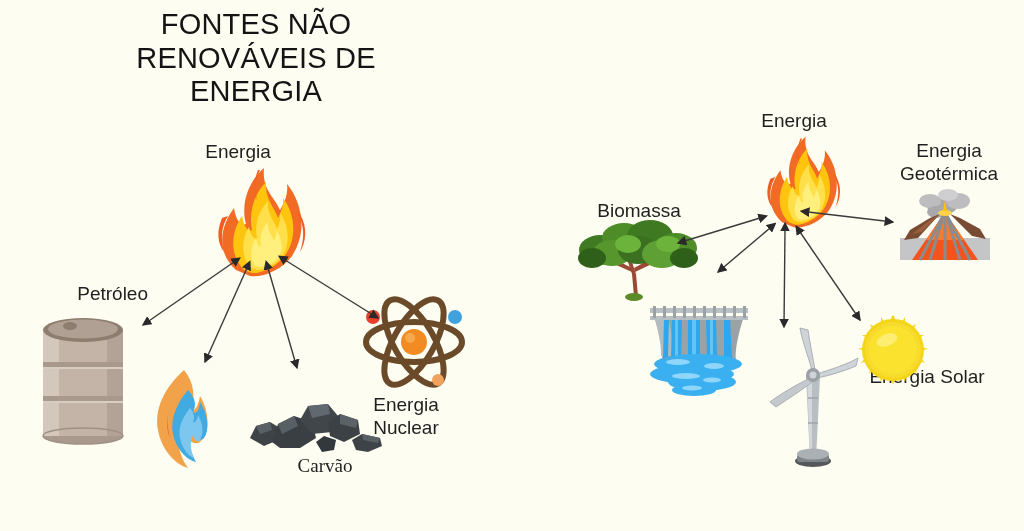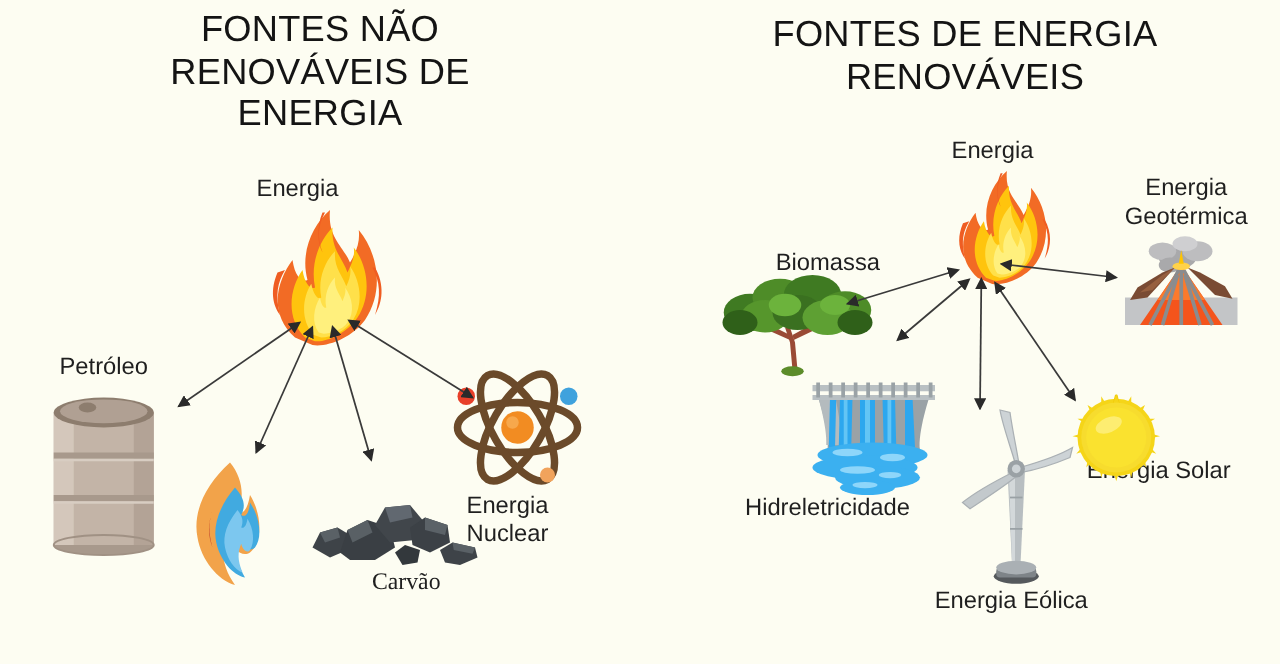--- a/index.html
+++ b/index.html
@@ -60,21 +60,21 @@
         <path d="M30 104 C8 84 16 58 28 42 C30 56 36 60 40 58 C34 36 44 14 58 2 C56 24 68 30 74 44 C80 34 82 26 81 18 C96 36 102 66 86 90 C76 104 56 112 44 110 Z" fill="#f26b25"></path>
         <path d="M38 104 C22 88 26 64 36 50 C38 62 43 66 46 64 C42 44 50 26 60 16 C59 34 68 40 72 52 C76 44 78 38 77 32 C88 46 92 70 80 88 C72 100 56 108 46 107 Z" fill="#ffc40d"></path>
         <path d="M45 102 C34 90 36 72 43 61 C45 71 49 74 51 72 C48 57 54 43 62 35 C61 49 68 54 71 63 C74 57 75 52 74 47 C82 58 85 76 77 89 C71 99 59 104 51 104 Z" fill="#ffe04a"></path>
         <path d="M49 100 C43 92 45 80 50 72 C51 79 54 81 55 80 C53 70 57 61 62 56 C61 65 66 69 68 75 C70 70 71 67 70 64 C76 72 78 84 72 92 C68 98 58 101 53 101 Z" fill="#fff07d"></path>
         <path d="M16 52 C10 66 12 78 18 86 C14 70 16 60 22 50 Z" fill="#ef5d22"></path>
         <path d="M94 48 C102 62 100 76 94 86 C99 70 98 60 92 48 Z" fill="#ef5d22"></path>
         <path d="M52 4 C47 16 48 28 52 36 C47 22 49 14 54 4 Z" fill="#ef5d22"></path>
       </g>
     </svg>
 
-    <div class="label" style="left:18px;top:283px;width:130px;">Petróleo</div>
+    <div class="label" style="left:18px;top:283px;width:130px;text-align:right;">Petróleo</div>
     <svg class="art" style="left:37px;top:310px;" width="92" height="135" viewBox="0 0 92 135">
       <ellipse cx="46" cy="126" rx="40" ry="8" fill="#a8998c"></ellipse>
       <rect x="6" y="20" width="80" height="106" fill="#c3b4a7"></rect>
       <rect x="6" y="20" width="16" height="106" fill="#d4c7bb"></rect>
       <rect x="70" y="20" width="16" height="106" fill="#b3a396"></rect>
       <ellipse cx="46" cy="20" rx="40" ry="12" fill="#8d7d6e"></ellipse>
       <ellipse cx="46" cy="19" rx="35" ry="9.5" fill="#b0a093"></ellipse>
       <ellipse cx="33" cy="16" rx="7" ry="4" fill="#8d7d6e"></ellipse>
       <rect x="6" y="52" width="80" height="5" fill="#a8998c"></rect>
       <rect x="6" y="57" width="80" height="2" fill="#d8cdc2"></rect>
@@ -116,36 +116,34 @@
       <circle cx="54" cy="54" r="13" fill="#f28c22"></circle>
       <circle cx="50" cy="50" r="5" fill="#f9b45e" opacity=".7"></circle>
       <circle cx="13" cy="29" r="7" fill="#e8402a"></circle>
       <circle cx="95" cy="29" r="7" fill="#3fa2dd"></circle>
       <circle cx="78" cy="92" r="6" fill="#f1a35c"></circle>
     </svg>
   </div>
 
   <div class="panel" id="panel-right">
 
-    <div class="title" id="title-right">FONTES DE ENERGIA
-RENOVÁVEIS</div>
 
     <div class="label" style="left:222px;top:110px;width:120px;">Energia</div>
 
     <svg class="art" style="left:245px;top:134px;" width="92" height="96" viewBox="0 0 110 112">
       <path d="M30 104 C8 84 16 58 28 42 C30 56 36 60 40 58 C34 36 44 14 58 2 C56 24 68 30 74 44 C80 34 82 26 81 18 C96 36 102 66 86 90 C76 104 56 112 44 110 Z" fill="#f26b25"></path>
       <path d="M38 104 C22 88 26 64 36 50 C38 62 43 66 46 64 C42 44 50 26 60 16 C59 34 68 40 72 52 C76 44 78 38 77 32 C88 46 92 70 80 88 C72 100 56 108 46 107 Z" fill="#ffc40d"></path>
       <path d="M45 102 C34 90 36 72 43 61 C45 71 49 74 51 72 C48 57 54 43 62 35 C61 49 68 54 71 63 C74 57 75 52 74 47 C82 58 85 76 77 89 C71 99 59 104 51 104 Z" fill="#ffe04a"></path>
       <path d="M49 100 C43 92 45 80 50 72 C51 79 54 81 55 80 C53 70 57 61 62 56 C61 65 66 69 68 75 C70 70 71 67 70 64 C76 72 78 84 72 92 C68 98 58 101 53 101 Z" fill="#fff07d"></path>
       <path d="M16 52 C10 66 12 78 18 86 C14 70 16 60 22 50 Z" fill="#ef5d22"></path>
       <path d="M94 48 C102 62 100 76 94 86 C99 70 98 60 92 48 Z" fill="#ef5d22"></path>
       <path d="M52 4 C47 16 48 28 52 36 C47 22 49 14 54 4 Z" fill="#ef5d22"></path>
     </svg>
 
-    <div class="label" style="left:62px;top:200px;width:130px;text-align:right;">Biomassa</div>
+    <div class="label" style="left:62px;top:200px;width:130px;">Biomassa</div>
     <svg class="art" style="left:60px;top:222px;" width="132" height="78" viewBox="0 0 132 78">
       <g fill="#9a4a35">
         <path d="M62 74 L60 52 L56 40 L60 40 L64 52 L66 74 Z"></path>
         <path d="M60 46 L40 36 L22 32 L24 36 L42 42 L60 50 Z"></path>
         <path d="M62 46 L84 34 L104 30 L102 35 L84 40 L63 50 Z"></path>
         <path d="M60 40 L48 26 L42 20 L45 20 L52 27 L62 40 Z"></path>
         <path d="M63 40 L74 26 L82 20 L84 22 L76 29 L64 41 Z"></path>
       </g>
       <g>
         <ellipse cx="28" cy="28" rx="21" ry="15" fill="#3f7a22"></ellipse>
@@ -183,21 +181,20 @@
         <path d="M52 30 L40 70"></path>
         <path d="M58 30 L70 70"></path>
       </g>
       <path d="M50 24 L28 48 L14 50 L20 40 L40 28 Z" fill="#7a4b33"></path>
       <path d="M60 24 L82 46 L96 49 L90 39 L70 28 Z" fill="#7a4b33"></path>
       <path d="M50 24 L32 42 L22 44 L40 30 Z" fill="#97603f"></path>
       <ellipse cx="55" cy="23" rx="7" ry="3" fill="#ffd24a"></ellipse>
       <path d="M53 21 L55 10 L57 21 Z" fill="#ffc400"></path>
     </svg>
 
-    <div class="label" style="left:60px;top:396px;width:180px;">Hidreletricidade</div>
     <svg class="art" style="left:636px;top:302px;left:124px;" width="126" height="96" viewBox="0 0 126 96">
       <path d="M18 14 C18 14 28 44 26 58 L100 58 C98 44 108 14 108 14 Z" fill="#9aa2a6"></path>
       <path d="M18 14 C18 14 26 40 25 54 L38 54 C37 38 32 14 32 14 Z" fill="#b4bbbe"></path>
       <g fill="#2da7ee">
         <path d="M36 16 L46 16 L45 56 L35 56 Z"></path>
         <path d="M52 16 L64 16 L64 56 L52 56 Z"></path>
         <path d="M70 16 L80 16 L81 56 L71 56 Z"></path>
         <path d="M88 16 L94 16 L96 56 L88 56 Z"></path>
         <path d="M28 16 L33 16 L32 56 L27 56 Z"></path>
       </g>
@@ -228,21 +225,20 @@
       </g>
       <g fill="#8ed6fa">
         <ellipse cx="42" cy="60" rx="12" ry="3"></ellipse>
         <ellipse cx="78" cy="64" rx="10" ry="3"></ellipse>
         <ellipse cx="50" cy="74" rx="14" ry="3"></ellipse>
         <ellipse cx="76" cy="78" rx="9" ry="2.5"></ellipse>
         <ellipse cx="56" cy="86" rx="10" ry="2.5"></ellipse>
       </g>
     </svg>
 
-    <div class="label" style="left:212px;top:470px;width:170px;">Energia Eólica</div>
     <svg class="art" style="left:258px;top:328px;" width="90" height="140" viewBox="0 0 90 140">
       <path d="M40 132 L36 48 L50 48 L46 132 Z" fill="#b8bec1"></path>
       <path d="M40 132 L37 48 L42 48 L42 132 Z" fill="#d3d8da"></path>
       <g stroke="#9aa1a5" stroke-width="1.4" fill="none">
         <path d="M38 70 L48 70"></path>
           <path d="M38 95 L48 95"></path>
       </g>
       <ellipse cx="43" cy="133" rx="18" ry="6" fill="#55595c"></ellipse>
       <rect x="27" y="126" width="32" height="8" rx="3" fill="#7e8488"></rect>
       <ellipse cx="43" cy="126" rx="16" ry="5.5" fill="#aab0b4"></ellipse>

